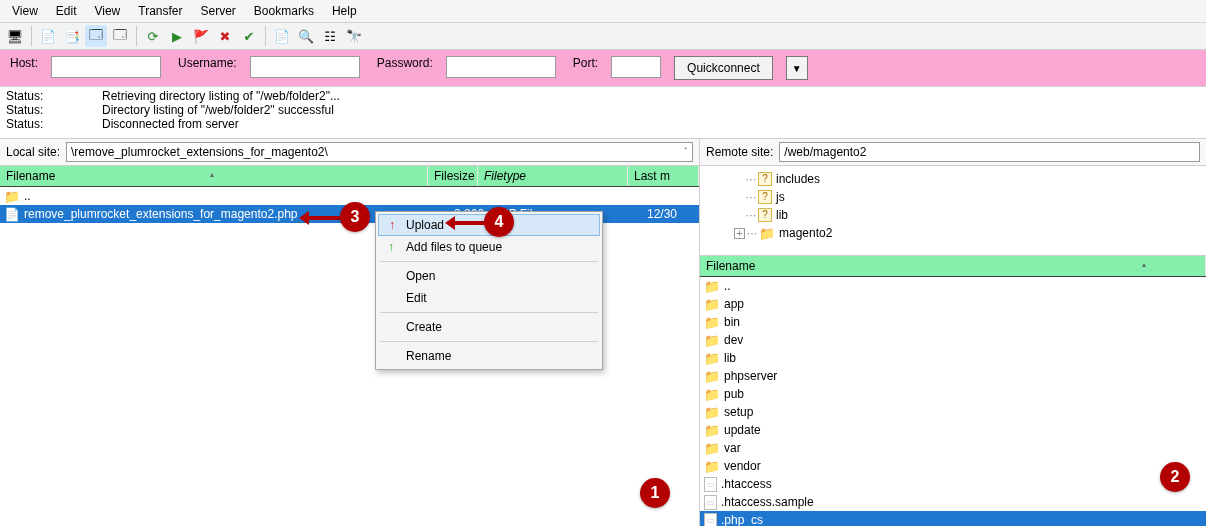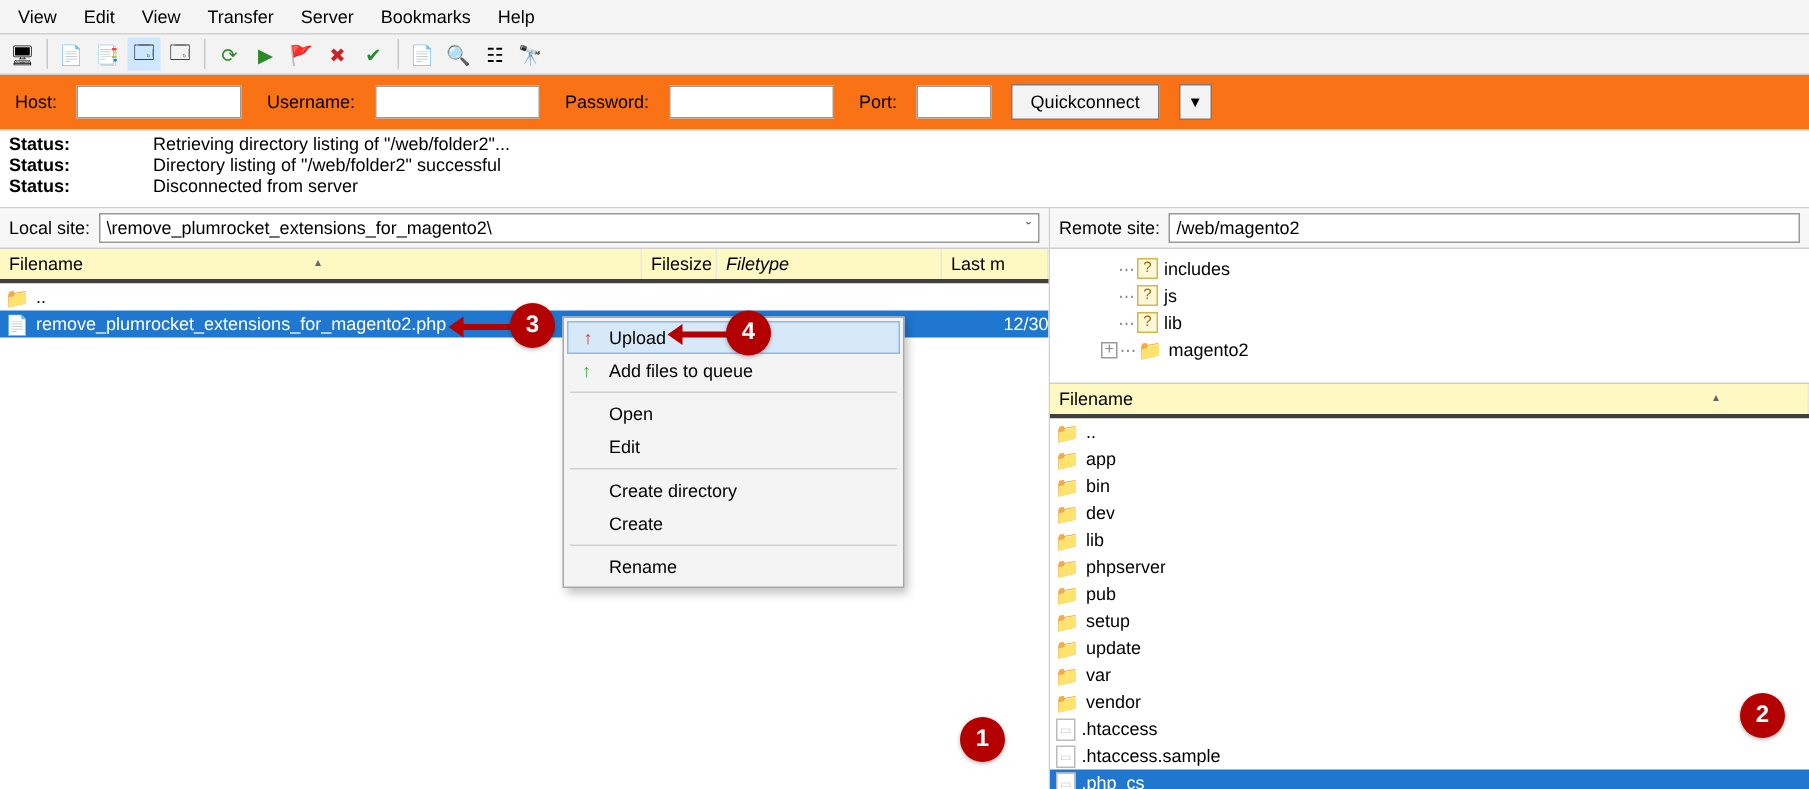--- a/index.html
+++ b/index.html
@@ -37,24 +37,24 @@
   }
   .tb-btn {
     width: 22px; height: 22px;
     border: 1px solid transparent;
     display:inline-flex;align-items:center;justify-content:center;
     font-size:13px;
   }
   .tb-sep { width:1px;height:20px;background:#c8c8c8;margin:0 3px; }
   
   .qcon {
-    display:flex;align-items:center;gap:13px;
+    display:flex;gap:13px;
     padding:6px 6px;
     border-bottom:1px solid #d0d0d0;
-    background:#f97316;
+    background:#f9a8d4;
   }
   .qcon label { margin-left:4px; }
   .qcon input {
     border:1px solid #9a9a9a;
     height:22px;padding:2px 4px;
     font-size:12px;
   }
   .qcon .btn {
     border:1px solid #7a7a7a;
     background:#f3f3f3;
@@ -67,38 +67,38 @@
   }
   
   .log {
     border-bottom:1px solid #cfcfcf;
     padding:2px 6px;
     background:#fff;
     height:52px;
     overflow:hidden;
   }
   .log-row { display:flex; }
-  .log-row .l { width:96px;font-weight:bold; }
+  .log-row .l { width:96px; }
   
   .panels {
     display:flex;
     height: calc(526px - 20px - 28px - 36px - 52px);
     position:relative;
   }
   .localpane { width:700px;border-right:1px solid #cfcfcf;display:flex;flex-direction:column; }
   .remotepane { flex:1;display:flex;flex-direction:column; }
   .sitebar {
     display:flex;align-items:center;gap:6px;
     padding:3px 6px;border-bottom:1px solid #cfcfcf;background:#f7f7f7;
   }
   .sitebar input {
     flex:1;border:1px solid #9a9a9a;height:20px;padding:2px 4px;font-size:12px;
   }
   .listhdr {
-    display:flex;border-bottom:3px solid #404040;background:#fef9c3;font-size:12px;
+    display:flex;border-bottom:1px solid #404040;background:#86efac;font-size:12px;
   }
   .listhdr .col { padding:3px 6px;border-right:1px solid #e8e8e8; }
   .filelist { flex:1;overflow:hidden;background:#fff;position:relative; }
   .row { display:flex;align-items:center;height:18px;padding-left:4px; }
   .row.sel { background:#1f77d0;color:#fff; }
   .ico { width:16px;height:16px;margin-right:4px;display:inline-flex;align-items:center;justify-content:center;font-size:13px; }
   .folder-ico { color:#f4c24b; }
   .file-ico { color:#c8c8c8; }
   .php-ico { color:#2aa4e6; }
   .cell { overflow:hidden;white-space:nowrap; }
@@ -219,21 +219,21 @@
     <div class="filelist">
       <div class="row">
         <span class="ico folder-ico">📁</span>
         <span class="cell" style="width:410px;">..</span>
       </div>
       <div class="row sel">
         <span class="ico php-ico">📄</span>
         <span class="cell" style="width:410px;">remove_plumrocket_extensions_for_magento2.php</span>
         <span class="cell" style="width:50px;text-align:right;">2.866</span>
         <span class="cell" style="width:150px;padding-left:8px;">PHP File</span>
-        <span class="cell" style="flex:1;text-align:right;padding-right:0;">12/30</span>
+        <span class="cell" style="flex:1;text-align:right;padding-right:22px;">12/30</span>
       </div>
     </div>
   </div>
 
   <div class="remotepane">
     <div class="sitebar">
       <span>Remote site:</span>
       <input value="/web/magento2" style="">
     </div>
     <div class="remtree">
@@ -334,23 +334,20 @@
       <span>Add files to queue</span>
     </div>
     <hr>
     <div class="item">
       <span>Open</span>
     </div>
     <div class="item">
       <span>Edit</span>
     </div>
     <hr>
-    <div class="item">
-      <span>Create directory</span>
-    </div>
     <div class="item">
       <span>Create</span>
     </div>
     <hr>
     <div class="item">
       <span>Rename</span>
     </div>
   </div>
 
 <div class="arrow-l" style="left:302px;top:216px;width:40px;"></div>

